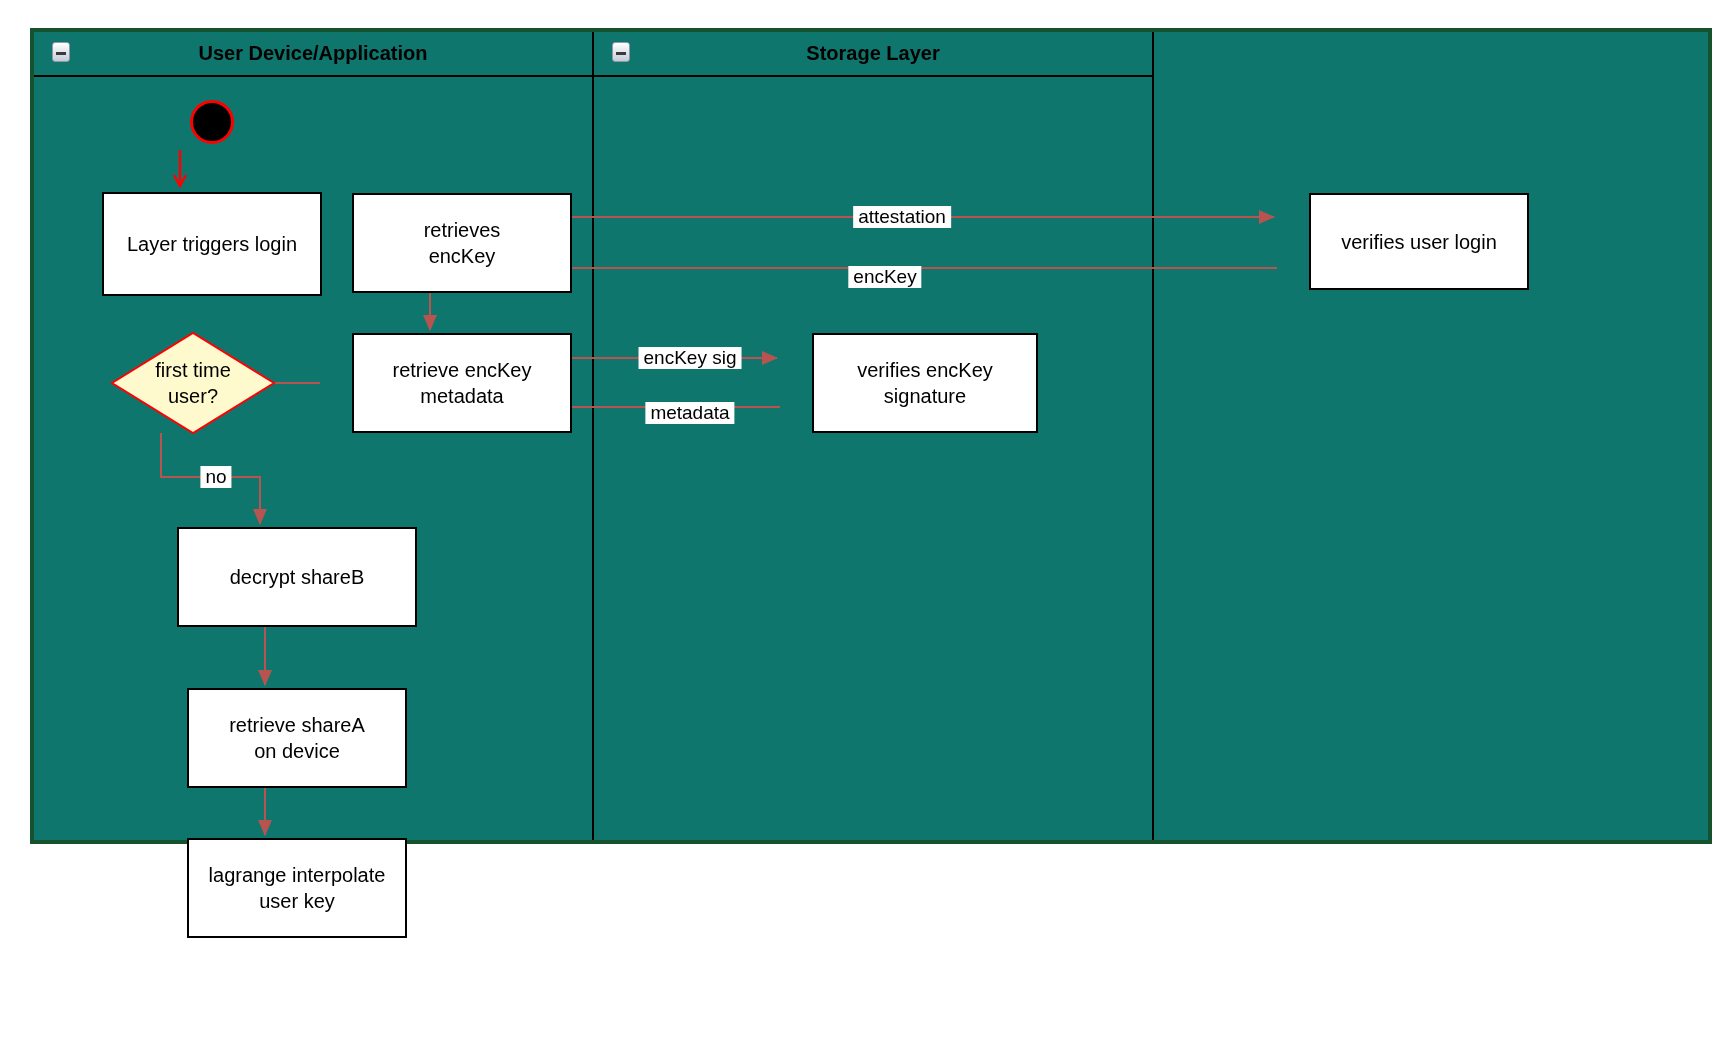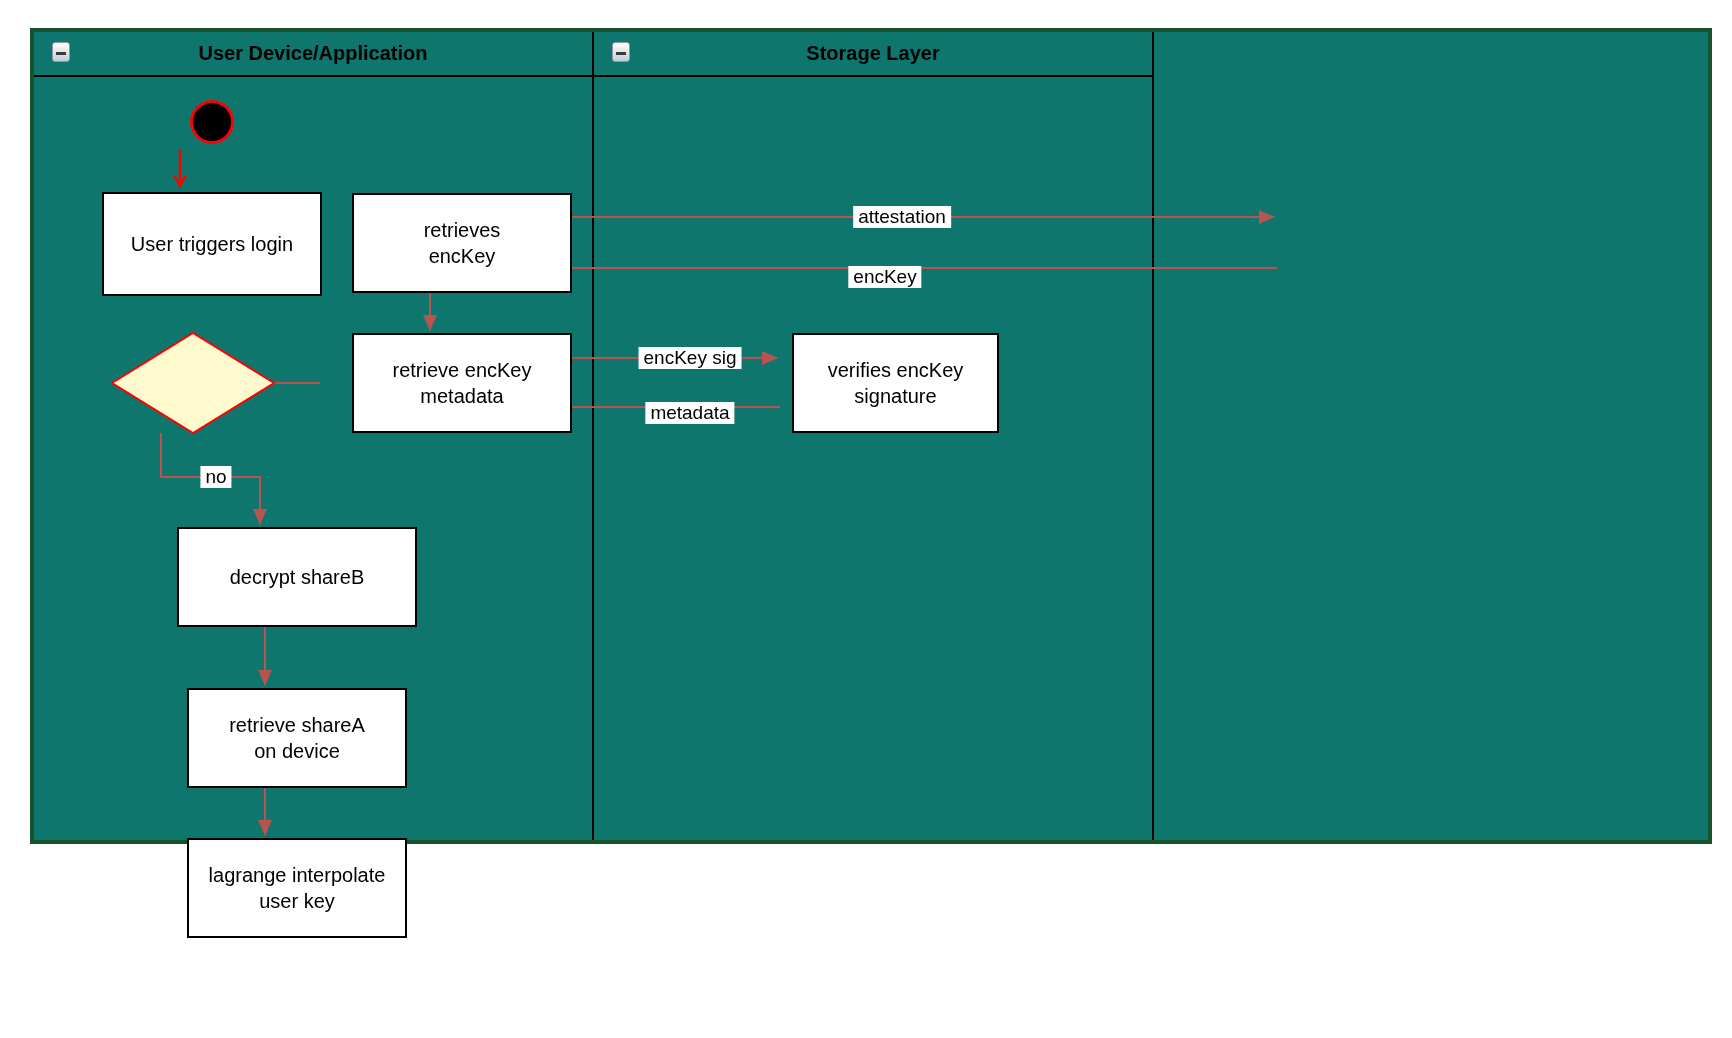--- a/index.html
+++ b/index.html
@@ -166,49 +166,54 @@
   <div class="edge-label" style="left:853px;top:277px">encKey</div>
   <div class="edge-label" style="left:658px;top:358px">encKey sig</div>
   <div class="edge-label" style="left:658px;top:413px">metadata</div>
   <div class="edge-label" style="left:184px;top:477px">no</div>
 </div>
 
 <div class="layer">
   <div class="start-node"></div>
 
   <div class="node" style="left:70px;top:192px;width:220px;height:104px">
-    <span>User triggers login</span>
+    <span>Layer triggers login</span>
   </div>
 
   <div class="node" style="left:320px;top:193px;width:220px;height:100px">
     <span>retrieves
 encKey</span>
   </div>
 
   <div class="node" style="left:320px;top:333px;width:220px;height:100px">
     <span>retrieve encKey
 metadata</span>
   </div>
 
   <svg class="diamond-wrap" width="166" height="104">
     <polygon points="2,52 83,2 164,52 83,102" fill="#FFFACD" stroke="#FF0000" stroke-width="2"></polygon>
   </svg>
+  <div class="diamond-label">first time
+user?</div>
 
   <div class="node" style="left:145px;top:527px;width:240px;height:100px">
     <span>decrypt shareB</span>
   </div>
 
   <div class="node" style="left:155px;top:688px;width:220px;height:100px">
     <span>retrieve shareA
 on device</span>
   </div>
 
   <div class="node" style="left:155px;top:838px;width:220px;height:100px">
     <span>lagrange interpolate
 user key</span>
   </div>
 
-  <div class="node" style="left:760px;top:333px;width:207px;height:100px">
+  <div class="node" style="left:780px;top:333px;width:226px;height:100px">
     <span>verifies encKey
 signature</span>
   </div>
 
+  <div class="node" style="left:1277px;top:193px;width:220px;height:97px">
+    <span>verifies user login</span>
+  </div>
 </div>
 
 </body></html>

